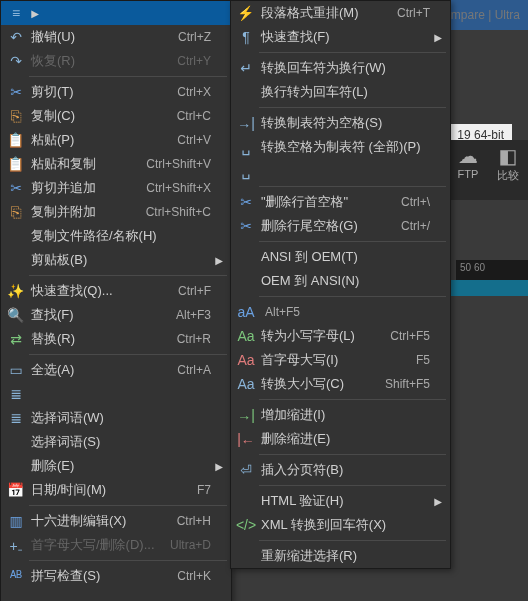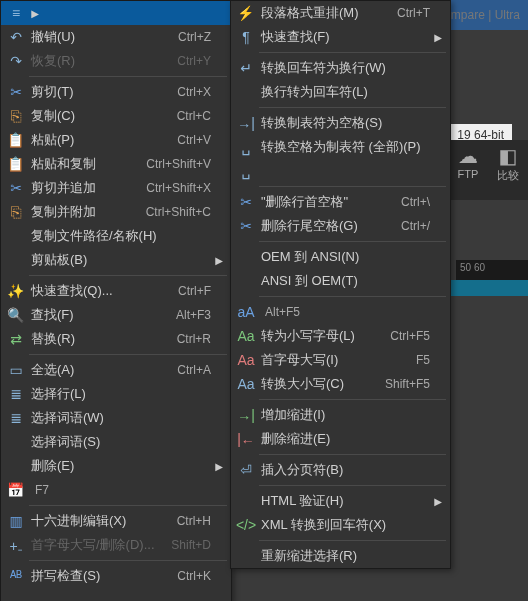--- a/index.html
+++ b/index.html
@@ -221,54 +221,54 @@
     </div>
     <div class="sep"></div>
     <div class="item">
       <span class="icon ">▭</span>
       <span class="label">全选(A)</span>
       <span class="shortcut">Ctrl+A</span>
       <span class="arrow"></span>
     </div>
     <div class="item">
       <span class="icon ">≣</span>
-      <span class="label">选择行(L)</span>
       <span class="arrow"></span>
     </div>
     <div class="item">
       <span class="icon ">≣</span>
       <span class="label">选择词语(W)</span>
       <span class="arrow"></span>
     </div>
     <div class="item">
       <span class="icon "></span>
       <span class="label">选择词语(S)</span>
       <span class="arrow"></span>
     </div>
     <div class="item">
       <span class="icon "></span>
       <span class="label">删除(E)</span>
       <span class="arrow">▶</span>
     </div>
     <div class="item">
       <span class="icon blue">📅</span>
+      <span class="label">日期/时间(M)</span>
       <span class="shortcut">F7</span>
       <span class="arrow"></span>
     </div>
     <div class="sep"></div>
     <div class="item">
       <span class="icon blue">▥</span>
       <span class="label">十六进制编辑(X)</span>
       <span class="shortcut">Ctrl+H</span>
       <span class="arrow"></span>
     </div>
     <div class="item disabled">
       <span class="icon ">+₋</span>
       <span class="label">首字母大写/删除(D)...</span>
-      <span class="shortcut">Shift+D</span>
+      <span class="shortcut">Ultra+D</span>
       <span class="arrow"></span>
     </div>
     <div class="sep"></div>
     <div class="item">
       <span class="icon blue">ᴬᴮ</span>
       <span class="label">拼写检查(S)</span>
       <span class="shortcut">Ctrl+K</span>
       <span class="arrow"></span>
     </div>
   </div>
@@ -320,26 +320,26 @@
     </div>
     <div class="item">
       <span class="icon blue">✂</span>
       <span class="label">删除行尾空格(G)</span>
       <span class="shortcut">Ctrl+/</span>
       <span class="arrow"></span>
     </div>
     <div class="sep"></div>
     <div class="item">
       <span class="icon "></span>
+      <span class="label">ANSI 到 OEM(T)</span>
+      <span class="arrow"></span>
+    </div>
+    <div class="item">
+      <span class="icon "></span>
       <span class="label">OEM 到 ANSI(N)</span>
-      <span class="arrow"></span>
-    </div>
-    <div class="item">
-      <span class="icon "></span>
-      <span class="label">ANSI 到 OEM(T)</span>
       <span class="arrow"></span>
     </div>
     <div class="sep"></div>
     <div class="item">
       <span class="icon blue">aA</span>
       <span class="shortcut">Alt+F5</span>
       <span class="arrow"></span>
     </div>
     <div class="item">
       <span class="icon green">Aa</span>

